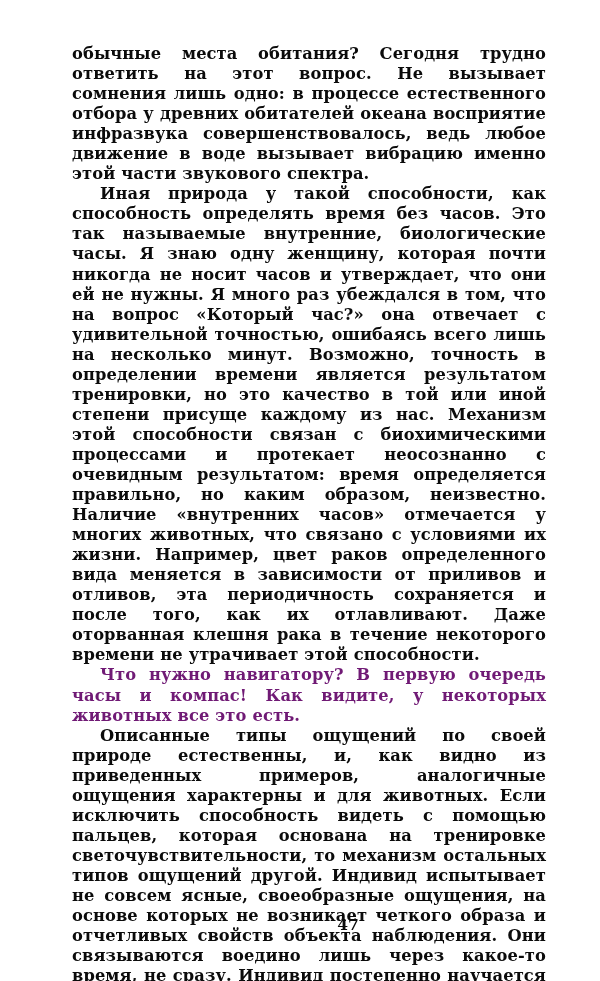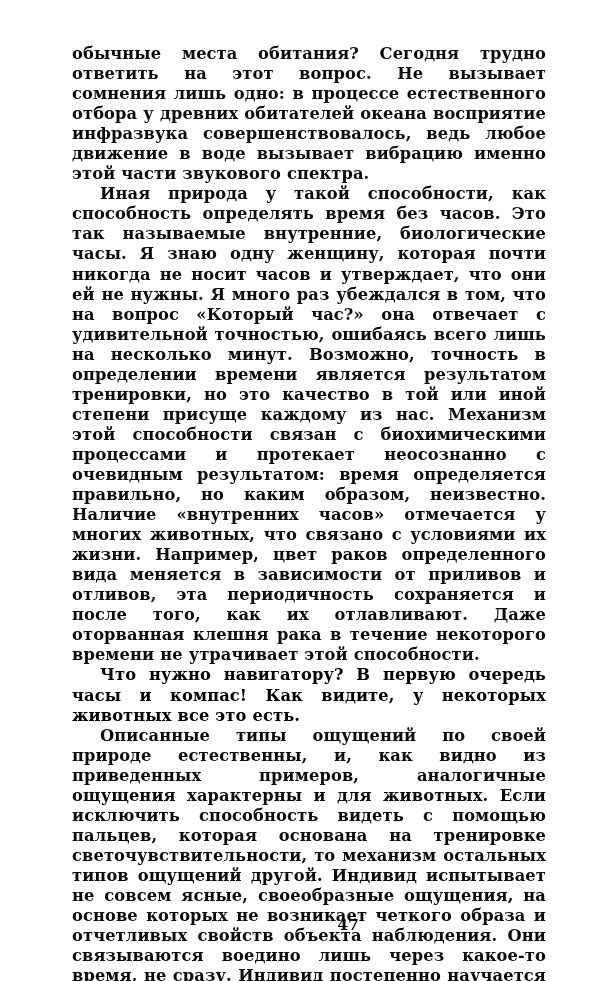--- a/index.html
+++ b/index.html
@@ -69,21 +69,21 @@
 <body style="background: rgb(255, 255, 255);">
 
 <div class="page" style="background: rgb(255, 255, 255);">
 
   <div class="text-block">
 
     <p class="para first" style="color: rgb(11, 11, 11);">обычные места обитания? Сегодня трудно ответить на этот вопрос. Не вызывает сомнения лишь одно: в процессе естественного отбора у древних обитателей океана восприятие инфразвука совершенствовалось, ведь любое движение в воде вызывает вибрацию именно этой части звукового спектра.</p>
 
     <p class="para" style="color: rgb(11, 11, 11);">Иная природа у такой способности, как способность определять время без часов. Это так называемые внутренние, биологические часы. Я знаю одну женщину, которая почти никогда не носит часов и утверждает, что они ей не нужны. Я много раз убеждался в том, что на вопрос «Который час?» она отвечает с удивительной точностью, ошибаясь всего лишь на несколько минут. Возможно, точность в определении времени является результатом тренировки, но это качество в той или иной степени присуще каждому из нас. Механизм этой способности связан с биохимическими процессами и протекает неосознанно с очевидным результатом: время определяется правильно, но каким образом, неизвестно. Наличие «внутренних часов» отмечается у многих животных, что связано с условиями их жизни. Например, цвет раков определенного вида меняется в зависимости от приливов и отливов, эта периодичность сохраняется и после того, как их отлавливают. Даже оторванная клешня рака в течение некоторого времени не утрачивает этой способности.</p>
 
-    <p class="para" style="color: #000000;">Что нужно навигатору? В первую очередь часы и компас! Как видите, у некоторых животных все это есть.</p>
+    <p class="para" style="color: #701a75;">Что нужно навигатору? В первую очередь часы и компас! Как видите, у некоторых животных все это есть.</p>
 
     <p class="para" style="color: rgb(11, 11, 11);">Описанные типы ощущений по своей природе естественны, и, как видно из приведенных примеров, аналогичные ощущения характерны и для животных. Если исключить способность видеть с помощью пальцев, которая основана на тренировке светочувствительности, то механизм остальных типов ощущений другой. Индивид испытывает не совсем ясные, своеобразные ощущения, на основе которых не возникает четкого образа и отчетливых свойств объекта наблюдения. Они связываются воедино лишь через какое-то время, не сразу. Индивид постепенно научается связывать свои ощущения с конкретным явлением или объектом. Например, низкочастотная вибрация, сознательно не улавливаемая и не анализируемая, приводит к психической подавленности и неясному беспокойству. Поскольку подобная вибрация предшествует землетрясению, то человек</p>
 
   </div>
 
   <div class="folio" style="color: rgb(11, 11, 11); padding-left: 40px;">47</div>
 
 </div>
 
 </body></html>

